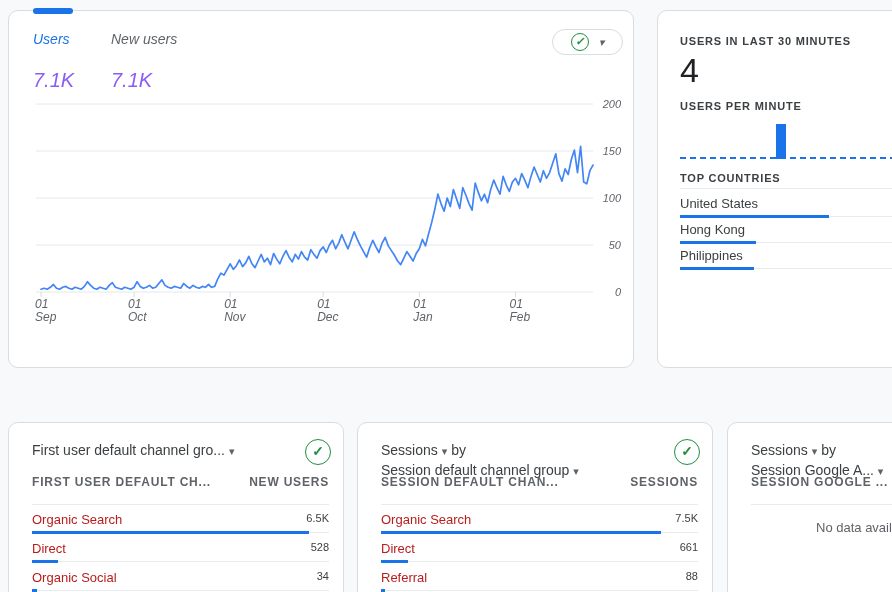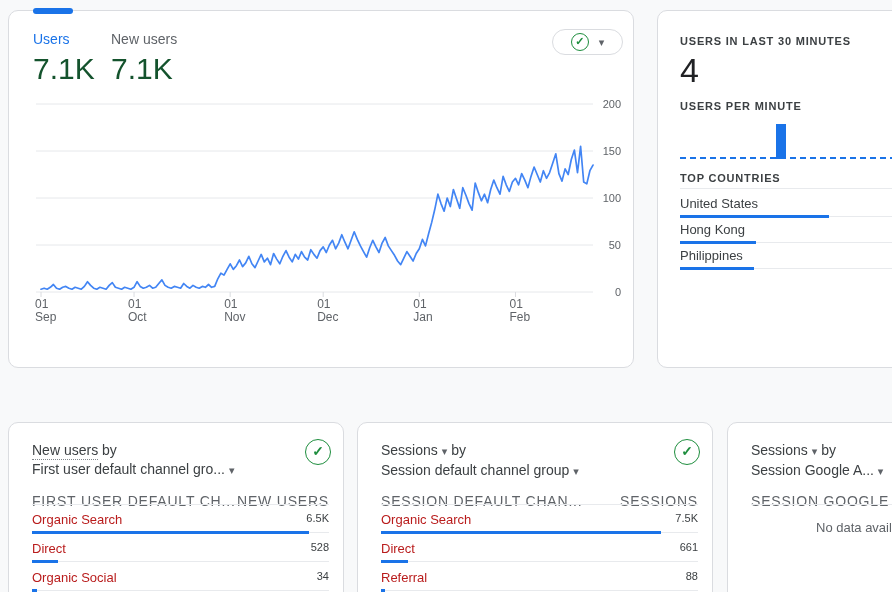--- a/index.html
+++ b/index.html
@@ -1,27 +1,27 @@
 <!DOCTYPE html>
 <html><head>
 <meta charset="utf-8">
 <style>
   * { margin:0; padding:0; box-sizing:border-box; }
   html,body { width:892px; height:592px; overflow:hidden; background:#f8f9fa;
               font-family:"Liberation Sans", sans-serif; color:#3c4043; }
   .card { position:absolute; background:#fff; border:1px solid #dadce0; border-radius:10px; }
 
   
-  #card-main { left:8px; top:10px; width:626px; height:358px; }
+  #card-main { left:8px; top:10px; width:626px; height:358px;font-style:italic; }
   .tab-indicator { position:absolute; left:24px; top:-3px; width:40px; height:6px;
                    border-radius:3px; background:#1a73e8; }
   .metric-tab { position:absolute; top:20px; cursor:pointer; }
   .metric-tab .mlabel { font-size:14px; line-height:16px; color:#5f6368; }
   .metric-tab.selected .mlabel { color:#1a73e8; }
-  .metric-tab .mvalue { font-size:30px; line-height:34px; margin-top:5px; color:#14532d; }
+  .metric-tab .mvalue { font-size:20px; line-height:34px; margin-top:16px; color:#8b5cf6; }
   #tab-users { left:24px; }
   #tab-newusers { left:102px; }
   .pill { position:absolute; left:543px; top:18px; width:71px; height:26px;
           border:1px solid #dadce0; border-radius:14px; background:#fff;
           display:flex; align-items:center; justify-content:center; gap:10px; cursor:pointer; }
   .check-circle { width:18px; height:18px; border:1.6px solid #1e8e3e; border-radius:50%;
                   color:#1e8e3e; font-size:11px; line-height:15px; text-align:center; font-weight:bold; }
   .caret { color:#5f6368; font-size:11px; }
 
   #main-chart-svg { position:absolute; left:0; top:0; }
@@ -55,22 +55,22 @@
   
   .bcard { top:422px; height:280px; }
   #card-ch1 { left:8px;  width:336px; }
   #card-ch2 { left:357px; width:356px; }
   #card-ch3 { left:727px; width:356px; }
   .bc-title { position:absolute; left:23px; top:18px; font-size:14px; line-height:19px; color:#3c4043; }
   .dotted { border-bottom:1px dotted #80868b; padding-bottom:1px; }
   .bc-check { position:absolute; right:12px; top:16px; width:26px; height:26px;
               border:1.6px solid #1e8e3e; border-radius:50%; color:#1e8e3e;
               font-size:14px; line-height:23px; text-align:center; font-weight:bold; cursor:pointer; }
-  .bc-header { position:absolute; left:23px; right:14px; top:70px;
-               font-size:14px; font-weight:normal; letter-spacing:.8px; color:#5f6368; }
+  .bc-header { position:absolute; left:23px; right:14px; top:52px;
+               font-size:12px; font-weight:bold; letter-spacing:.8px; color:#5f6368; }
   .bc-header .col2 { position:absolute; right:0; top:0; }
   .bc-sep { position:absolute; left:23px; right:14px; top:81px; height:1px; background:#e8eaed; }
   .bc-rows { position:absolute; left:23px; right:14px; top:84px; }
   .bc-row { position:relative; height:29px; }
   .bc-row .name { font-size:13px; line-height:16px; padding-top:5px; color:#b91c1c; }
   .bc-row .val { position:absolute; right:0; top:5px; font-size:11px; color:#3c4043; }
   .bc-row .track { top:24px; }
   .empty-state { position:absolute; left:88px; top:97px; font-size:13px; color:#5f6368; white-space:nowrap; }
 </style>
 </head>
@@ -159,21 +159,20 @@
       <div class="track">
         <div class="hair"></div>
           <div class="bar" style="width: 74px;"></div>
       </div>
     </div>
   </div>
 </div>
 
 <div class="card bcard" id="card-ch1">
   <div class="bc-title">
-    <div><span class="dotted">New users</span> <span>by</span></div>
     <div><span>First user default channel gro...</span> <span class="caret">▾</span></div>
   </div>
   <div class="bc-check">✓</div>
   <div class="bc-header">
     <span>FIRST USER DEFAULT CH...</span>
     <span class="col2">NEW USERS</span>
   </div>
   <div class="bc-sep"></div>
   <div class="bc-rows">
     <div class="bc-row">

